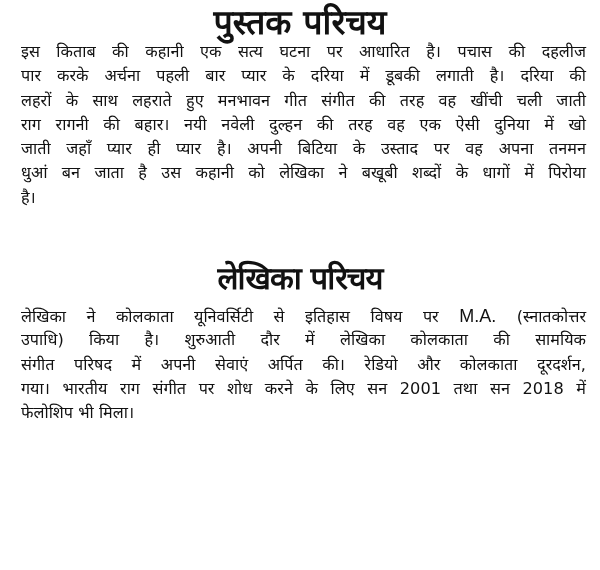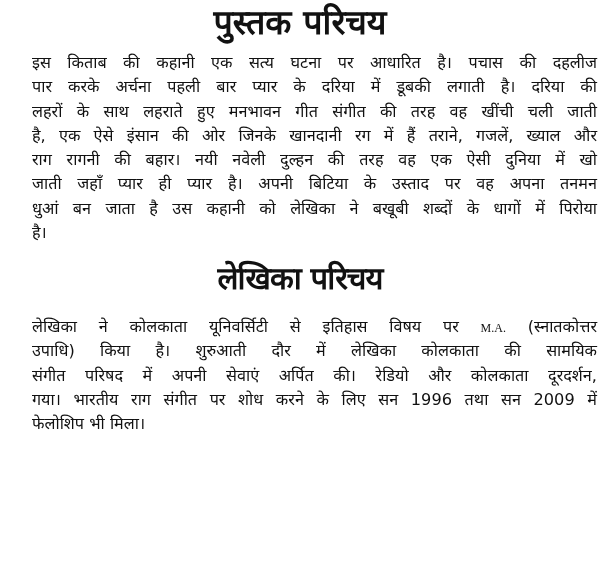--- a/index.html
+++ b/index.html
@@ -33,62 +33,61 @@
     #h1 { top: 2px; font-size: 34px; line-height: 40px; }
     #h2 { top: 258px; font-size: 31px; line-height: 40px; letter-spacing: -1px; }
     .para {
       position: absolute;
       left: 21px;
       width: 565px;
       font-size: 16.2px;
       line-height: 24.3px;
       text-align: justify;
       text-align-last: left;
-      margin: 11px;
+      margin: 0;
       color: #111111;
     }
     #p1 { top: 40px; }
     #p2 { top: 304px; }
     .line {
       display: block;
       white-space: nowrap;
       text-align: justify;
       text-align-last: justify;
       height: 24.3px;
       overflow: visible;
     }
     .line.last {
       text-align-last: left;
     }
     .latin {
-      font-family: Liberation Serif, serif;
-      font-size: 12px;
+      font-family: Liberation Sans, sans-serif;
+      font-size: 18px;
     }
   </style>
 </head>
 <body>
 
 <div class="page">
 
   <div id="h1" class="heading">पुस्तक परिचय</div>
 
   <div id="p1" class="para">
     <span class="line">इस किताब की कहानी एक सत्य घटना पर आधारित है। पचास की दहलीज</span>
     <span class="line">पार करके अर्चना पहली बार प्यार के दरिया में डूबकी लगाती है। दरिया की</span>
     <span class="line">लहरों के साथ लहराते हुए मनभावन गीत संगीत की तरह वह खींची चली जाती</span>
-    <span class="line">है, एक ऐसे इंसान की ओर जिनके खानदानी रग में हैं तराने, गजलें, ख्याल और</span>
     <span class="line">राग रागनी की बहार। नयी नवेली दुल्हन की तरह वह एक ऐसी दुनिया में खो</span>
     <span class="line">जाती जहाँ प्यार ही प्यार है। अपनी बिटिया के उस्ताद पर वह अपना तनमन</span>
     <span class="line">धुआं बन जाता है उस कहानी को लेखिका ने बखूबी शब्दों के धागों में पिरोया</span>
     <span class="line last">है।</span>
   </div>
 
   <div id="h2" class="heading">लेखिका परिचय</div>
 
   <div id="p2" class="para">
     <span class="line"><span>लेखिका ने कोलकाता यूनिवर्सिटी से इतिहास विषय पर </span><span class="latin">M.A.</span><span> (स्नातकोत्तर</span></span>
     <span class="line">उपाधि) किया है। शुरुआती दौर में लेखिका कोलकाता की सामयिक</span>
     <span class="line">संगीत परिषद में अपनी सेवाएं अर्पित की। रेडियो और कोलकाता दूरदर्शन,</span>
-    <span class="line">गया। भारतीय राग संगीत पर शोध करने के लिए सन 1996 तथा सन 2009 में</span>
+    <span class="line">गया। भारतीय राग संगीत पर शोध करने के लिए सन 2001 तथा सन 2018 में</span>
     <span class="line last">फेलोशिप भी मिला।</span>
   </div>
 
 </div>
 
 </body></html>

